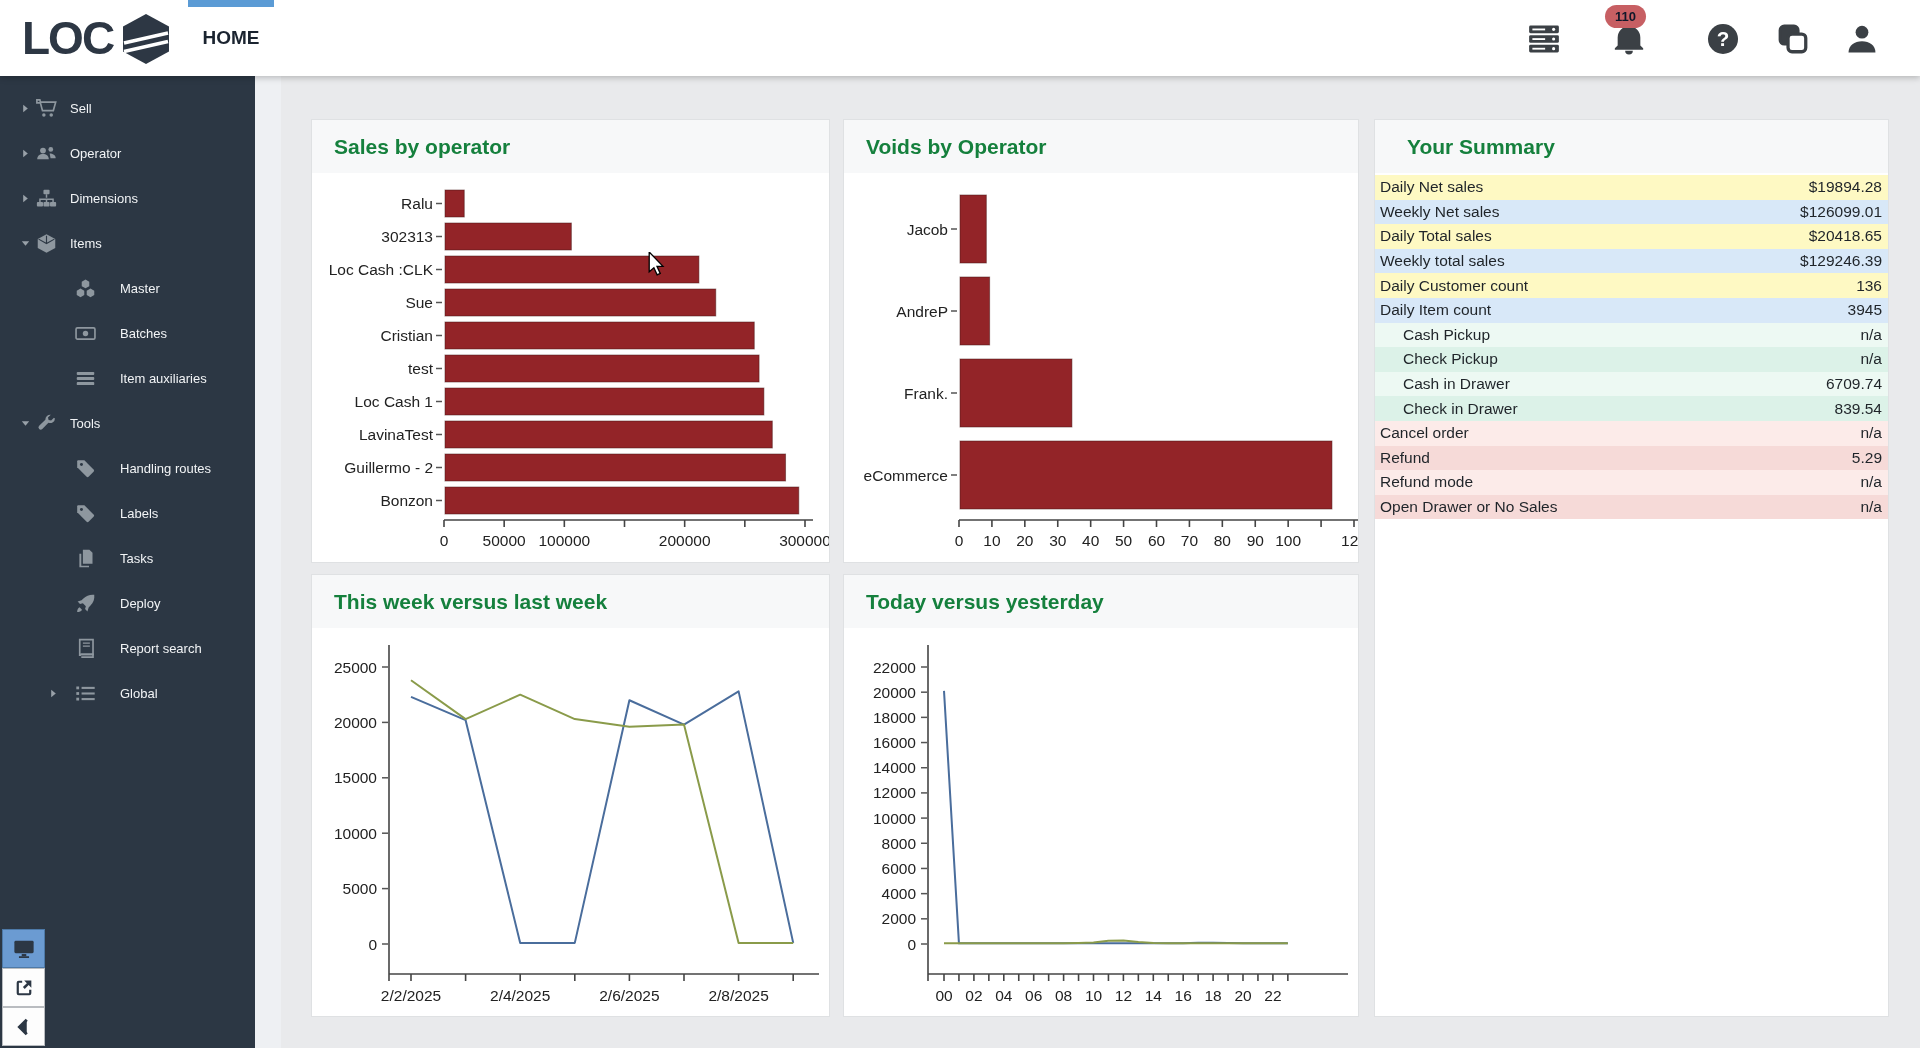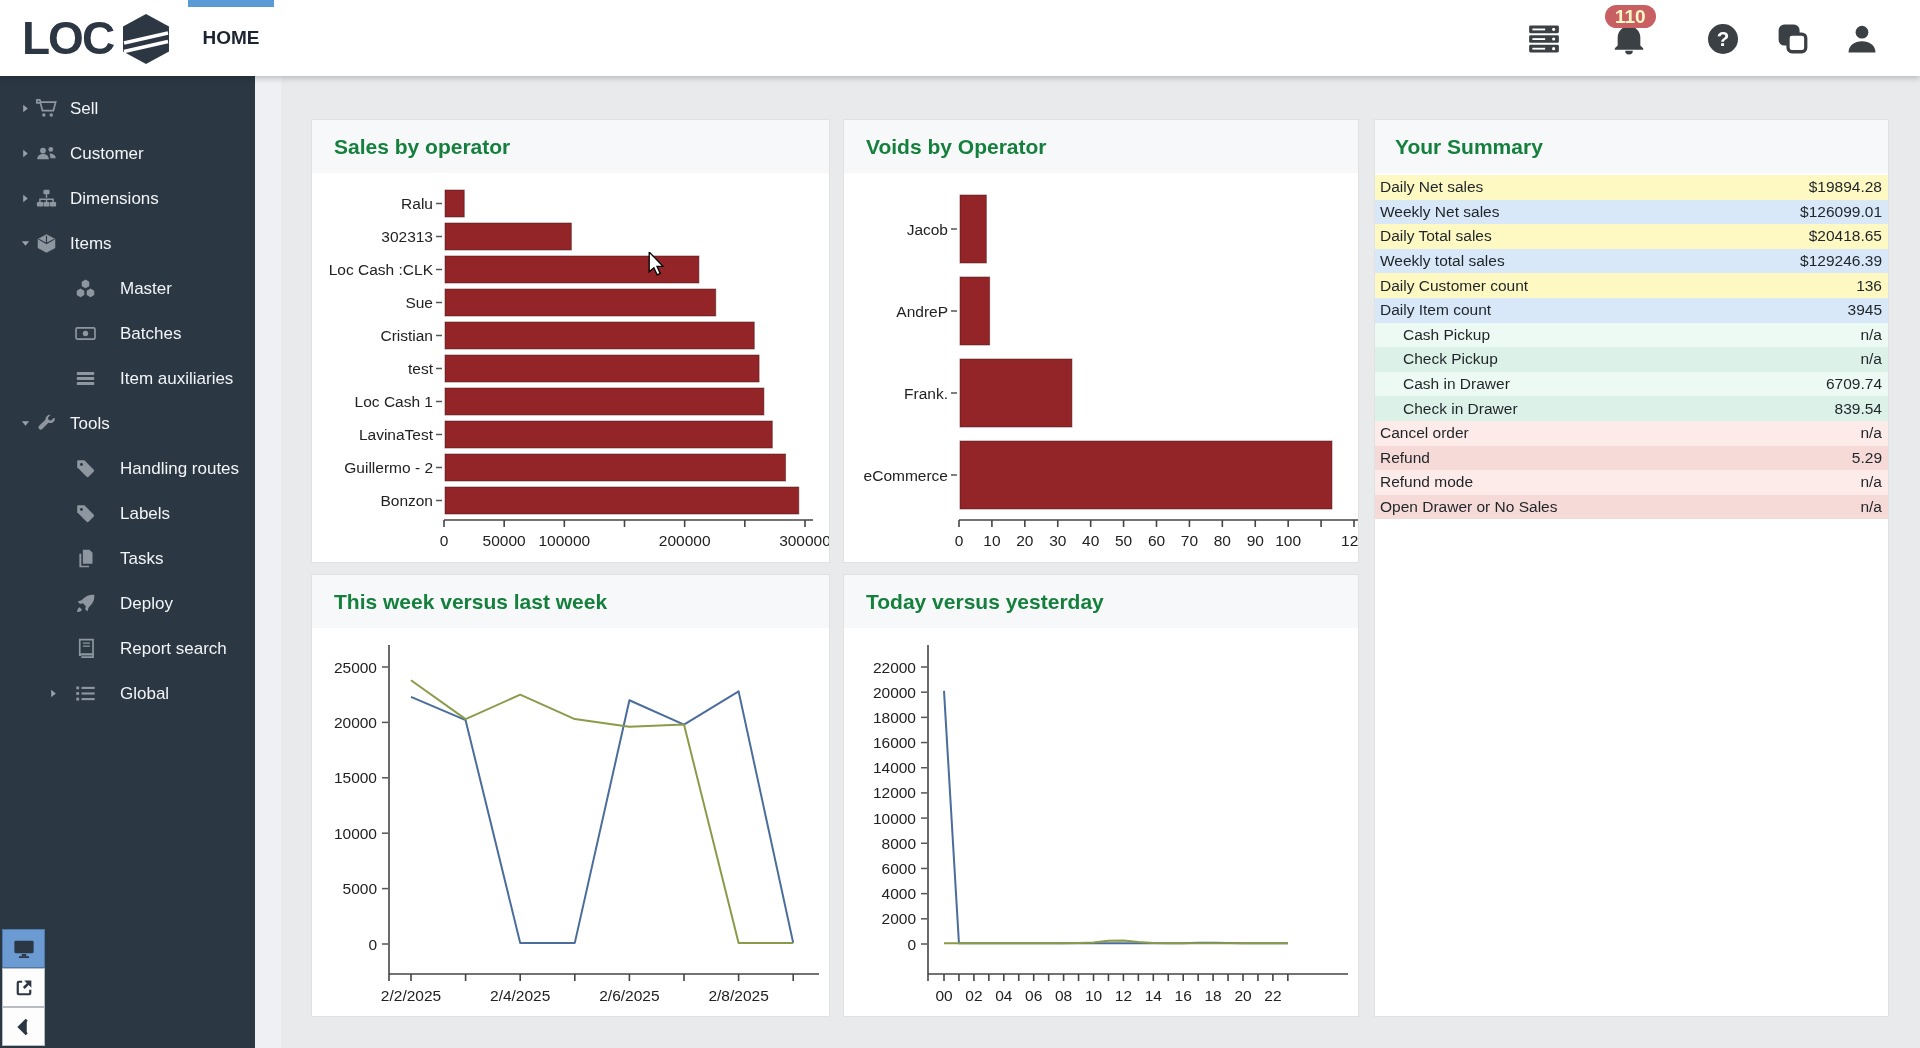--- a/index.html
+++ b/index.html
@@ -13,27 +13,27 @@
           box-shadow:0 2px 6px rgba(0,0,0,.22);z-index:30;}
   .logo{position:absolute;left:22px;top:8px;display:flex;align-items:center;}
   .logo-text{font-size:46px;font-weight:900;color:#2d3744;letter-spacing:-2px;line-height:60px;}
   .logo-hex{width:52px;height:52px;margin-left:7px;margin-top:2px;}
   .logo-hex path.body{fill:#2d3744;}
   .home-tab{position:absolute;left:188px;top:0;width:86px;height:76px;display:flex;
             align-items:center;justify-content:center;font-size:19px;font-weight:700;color:#1b2430;cursor:pointer;}
   .home-bar{position:absolute;left:188px;top:0;width:86px;height:7px;}
   .tb-icon{position:absolute;top:22px;width:34px;height:34px;color:#3b4045;cursor:pointer;}
   .tb-icon svg{width:34px;height:34px;fill:currentColor;}
-  .badge{position:absolute;z-index:2;color:#fef9c3;font-size:19px;font-weight:700;
+  .badge{position:absolute;z-index:2;color:#0f172a;font-size:13px;font-weight:700;
          padding:3px 10px;border-radius:14px;line-height:17px;}
   
   .sidebar{position:absolute;left:0;top:76px;width:255px;height:972px;background:#2c3744;z-index:10;}
   .side-scroll{position:absolute;left:255px;top:76px;width:26px;height:972px;background:#eef0f3;z-index:5;}
   .side-list{position:absolute;top:10px;left:0;width:100%;}
-  .side-row{height:45px;display:flex;align-items:center;color:#f2f4f6;font-size:17px;cursor:pointer;}
+  .side-row{height:45px;display:flex;align-items:center;color:#f2f4f6;font-size:13px;cursor:pointer;}
   .side-row.top{padding-left:20px;}
   .side-row.child{padding-left:48px;gap:11px;}
   .caret-slot{width:16px;height:14px;display:flex;align-items:center;color:#99a1a9;flex:0 0 16px;}
   .caret-slot svg{width:11px;height:11px;fill:currentColor;}
   .s-icon{width:26px;height:21px;margin-right:8px;display:flex;align-items:center;color:#8e979f;flex:0 0 26px;}
   .s-icon svg{width:21px;height:21px;fill:currentColor;}
   .s-label{white-space:nowrap;}
   
   .btn-float{position:absolute;left:2px;width:41px;height:37px;border:1px solid #b9bcc0;background:#fdfdfd;
              display:flex;align-items:center;justify-content:center;z-index:40;cursor:pointer;color:#2c3744;}
@@ -126,21 +126,21 @@
           </svg>
         </span>
         <span class="s-icon">
           <svg viewBox="0 0 24 24">
             <circle cx="8" cy="8.6" r="3.3"></circle>
             <path d="M1.4 18.6c0-3.7 3-5.9 6.6-5.9s6.6 2.2 6.6 5.9z"></path>
             <circle cx="16.9" cy="7.4" r="2.7"></circle>
             <path d="M15.6 12.1c3.5 0 6.9 1.9 6.9 5.3h-5.9z"></path>
           </svg>
         </span>
-        <span class="s-label">Customer</span>
+        <span class="s-label">Operator</span>
       </div>
       <div class="side-row top">
         <span class="caret-slot">
           <svg viewBox="0 0 24 24">
             <path d="M7 4l10 8L7 20z"></path>
           </svg>
         </span>
         <span class="s-icon">
           <svg viewBox="0 0 24 24">
             <rect x="8.5" y="2" width="7" height="5" rx="1"></rect>
@@ -403,21 +403,21 @@
         <line x1="444.16666666666663" y1="347" x2="444.16666666666663" y2="354" stroke="#444" stroke-width="1.6"></line>
         <text x="444.16666666666663" y="373" text-anchor="middle" font-size="15.5" fill="#222" font-family="Liberation Sans, sans-serif">100</text>
         <line x1="477.0833333333333" y1="347" x2="477.0833333333333" y2="354" stroke="#444" stroke-width="1.6"></line>
         <line x1="510" y1="347" x2="510" y2="354" stroke="#444" stroke-width="1.6"></line>
         <text x="510" y="373" text-anchor="middle" font-size="15.5" fill="#222" font-family="Liberation Sans, sans-serif">120</text>
       </svg>
     </div>
 </div>
 
 <div class="panel" style="left:1374px;top:119px;width:515px;height:898px;">
-  <div class="panel-head" style="padding-left:20px;">
+  <div class="panel-head" style="padding-left:32px;">
     <span class="panel-title">Your Summary</span>
   </div>
   <div class="sum-table" id="sum-table">
       <div class="sum-row tone-blue">
         <span class="sum-label">Daily Net sales</span>
         <span class="sum-value">$19894.28</span>
       </div>
       <div class="sum-row tone-blue alt">
         <span class="sum-label">Weekly Net sales</span>
         <span class="sum-value">$126099.01</span>

